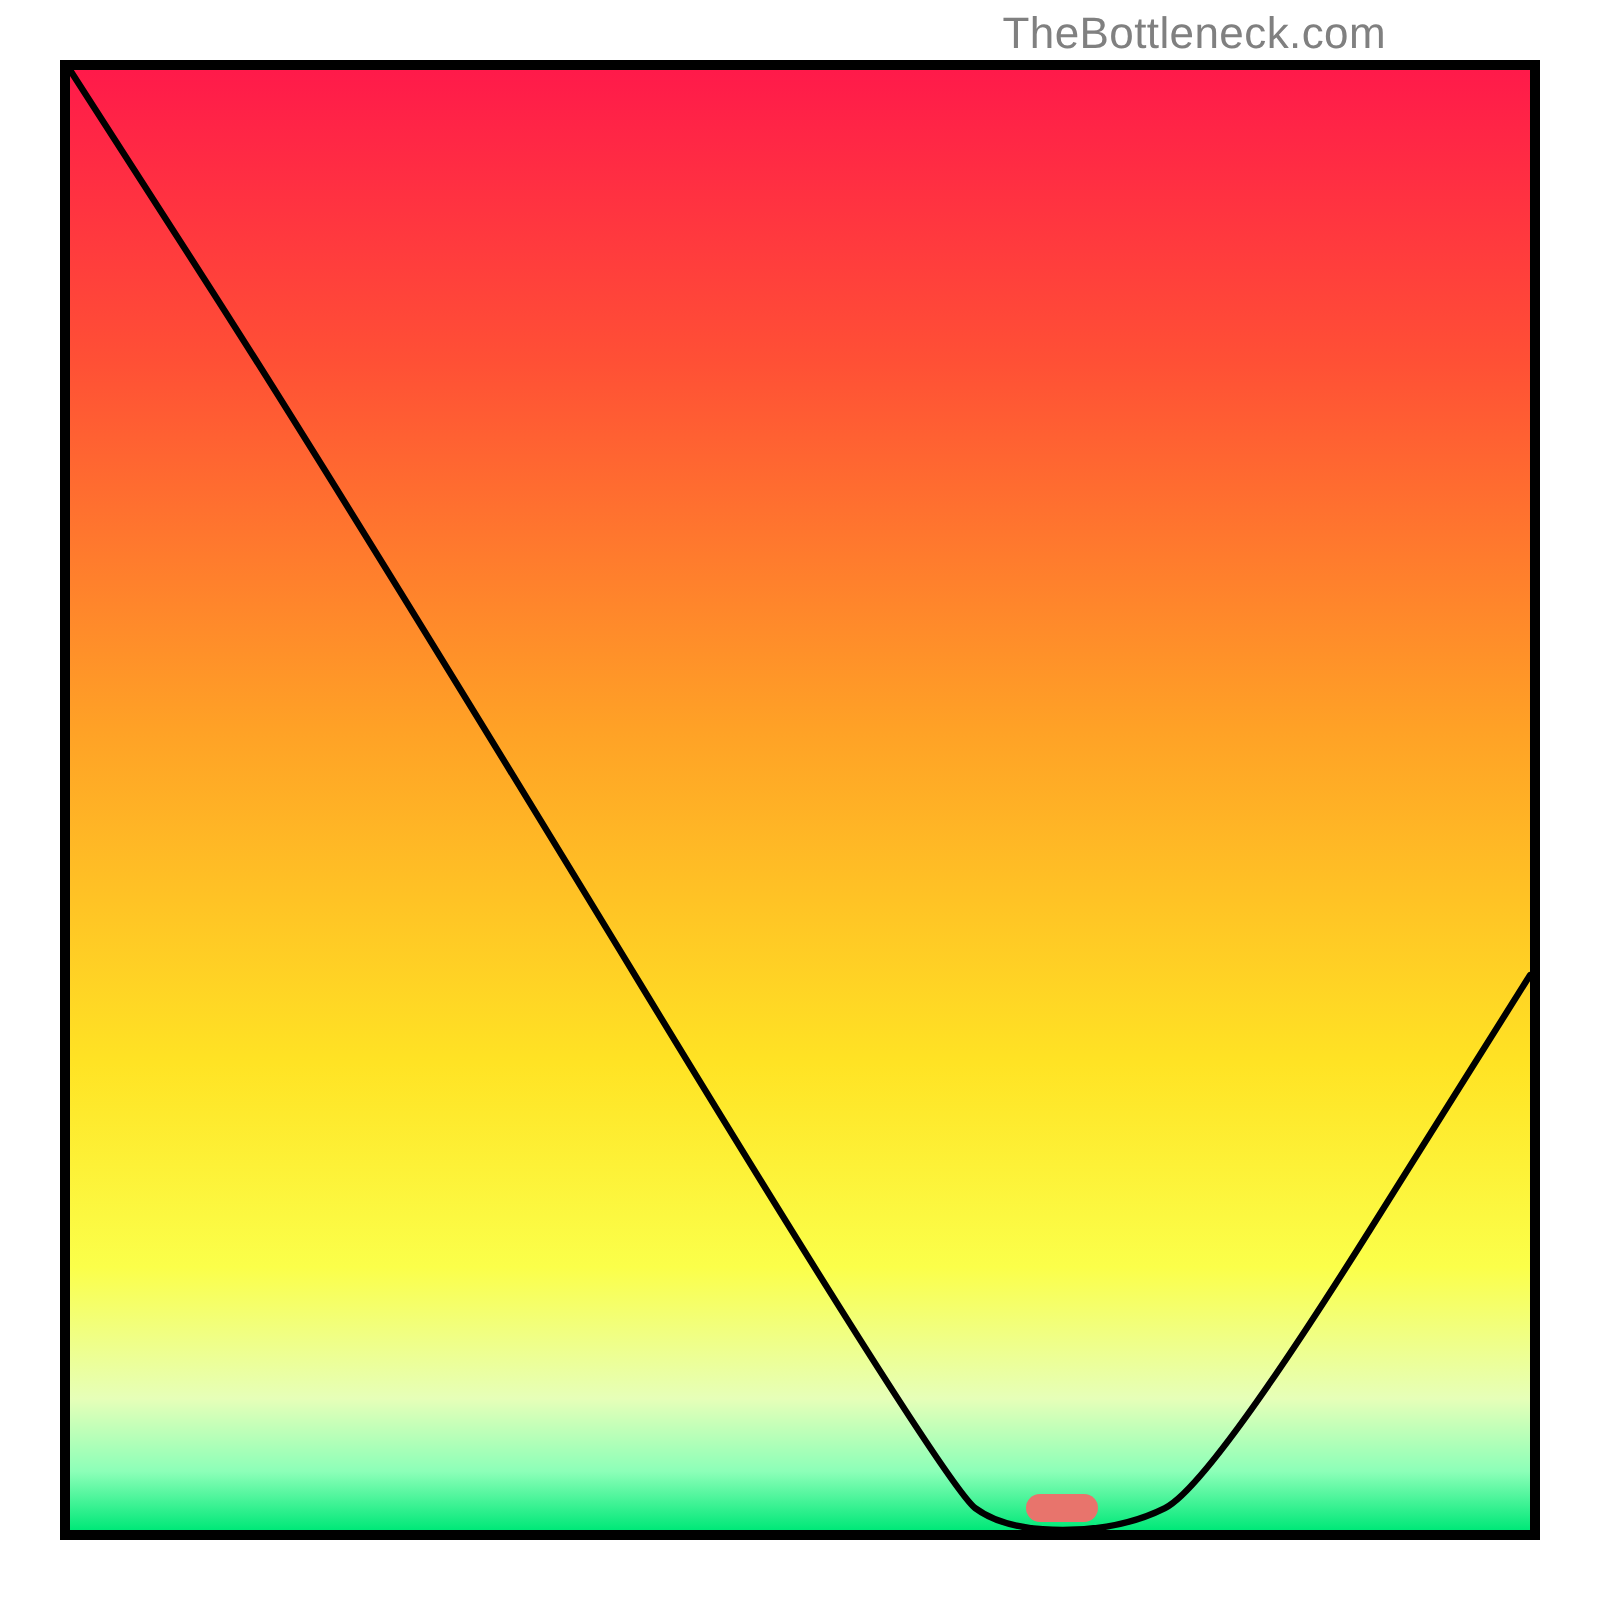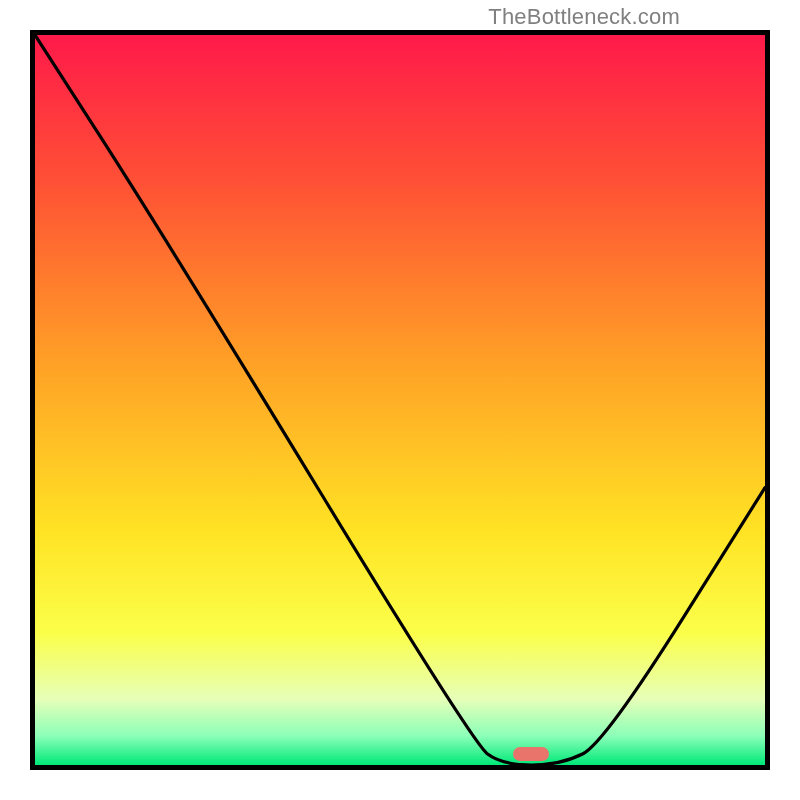--- a/index.html
+++ b/index.html
@@ -7,20 +7,21 @@
     padding: 0;
     width: 800px;
     height: 800px;
     background: #ffffff;
     font-family: Arial, Helvetica, sans-serif;
   }
   .container {
     position: relative;
     width: 696px;
     height: 800px;
+    padding-left: 13px;
   }
   .watermark {
     position: absolute;
     top: 4px;
     right: 16px;
     color: #808080;
     font-size: 22px;
     font-weight: 500;
     letter-spacing: 0.2px;
   }

